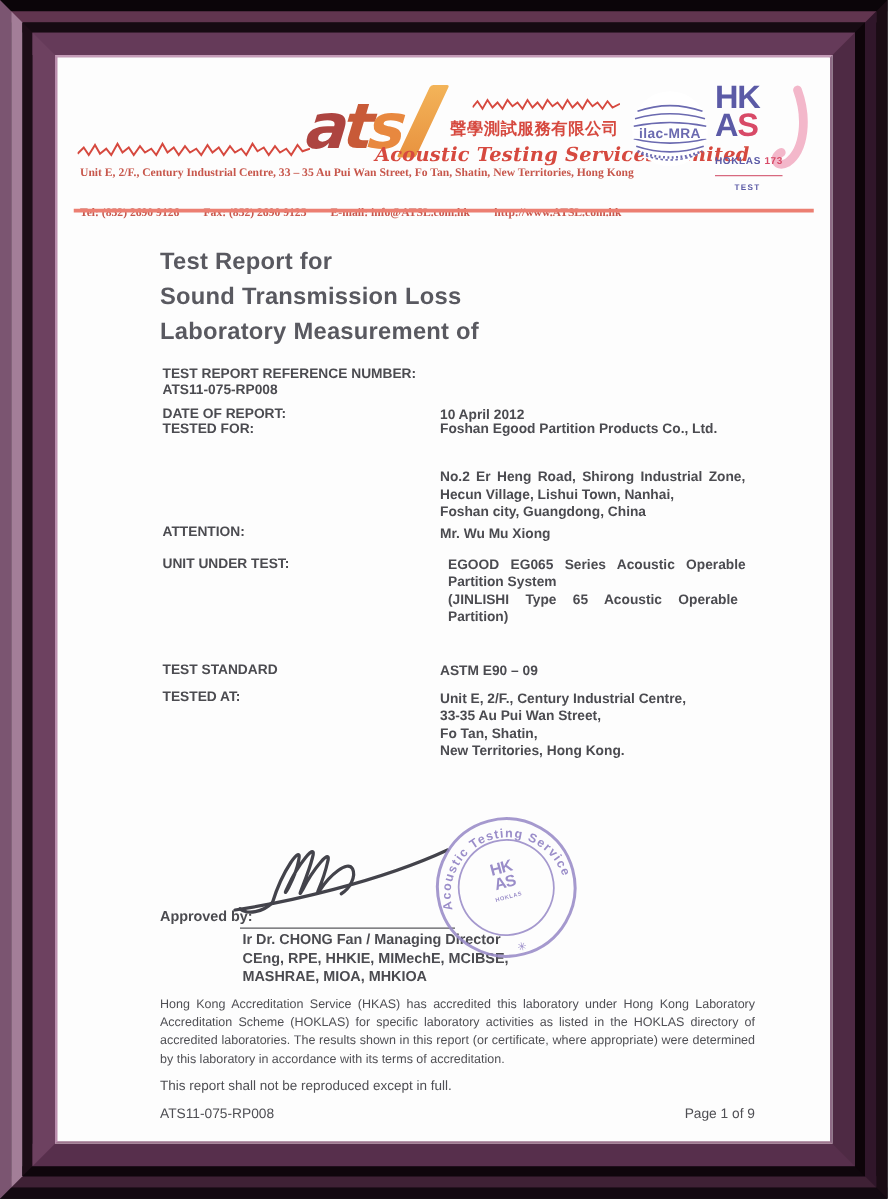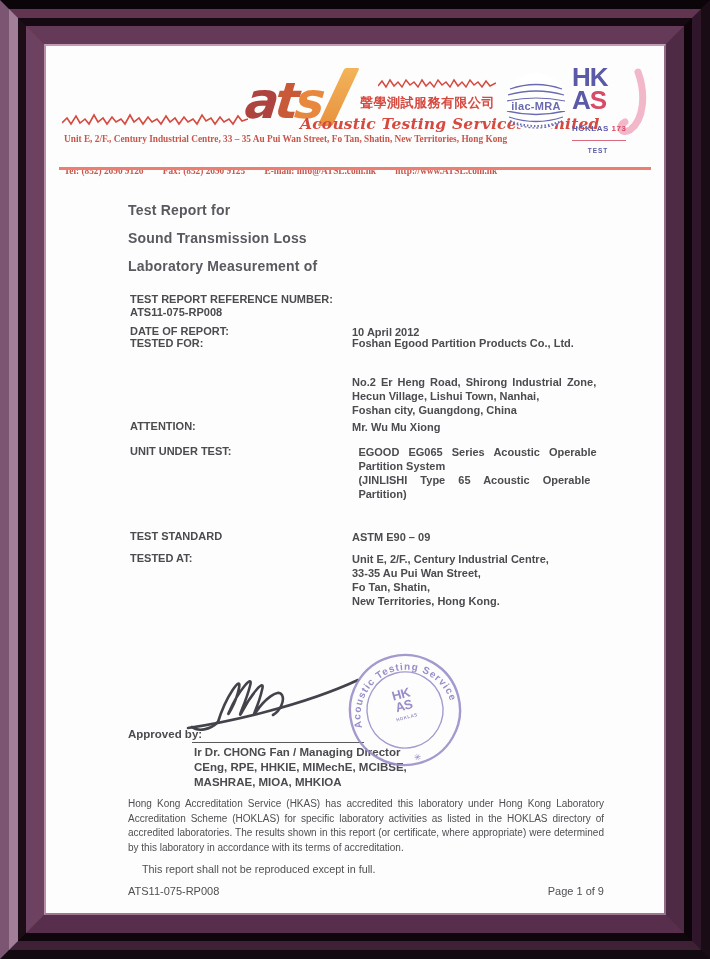--- a/index.html
+++ b/index.html
@@ -32,21 +32,21 @@
   .rule{position:absolute;left:13px;right:13px;top:121px;height:3px;background:#ec7f72;}
   .ilac-txt{font-weight:700;font-size:11px;fill:#6b6ab0;letter-spacing:0.3px;}
   .hkas{width:84px;line-height:20px;font-weight:800;color:#5b5aa6;position:relative;}
   .hkas .big{font-size:26px;letter-spacing:-1px;line-height:23px;}
   .hkas .s-red{color:#d84a67;}
   .hoklas-line{font-size:8px;letter-spacing:0.5px;border-bottom:1.5px solid #d8697f;
         padding-bottom:1px;margin-top:7px;display:inline-block;}
   .hoklas-num{color:#d84a67;}
   .hoklas-test{font-size:6.5px;letter-spacing:1px;text-align:center;width:52px;}
   
-  .title{font-size:14px;font-weight:700;color:#595960;line-height:28px;letter-spacing:0.2px;}
+  .title{font-size:19px;font-weight:700;color:#595960;line-height:28px;letter-spacing:0.2px;}
   .fields{width:476px;}
   .frow{position:absolute;left:0;width:476px;display:flex;}
   .flabel{width:222px;font-size:11px;font-weight:700;color:#4b4b50;}
   .fvalue{width:254px;font-size:11px;font-weight:700;color:#4b4b50;line-height:14px;}
   .stretch1{word-spacing:6px;} .stretch2{word-spacing:10px;} .stretch3{word-spacing:2px;}
   
   .appr-label{font-size:11.5px;font-weight:600;color:#4b4b50;}
   .sig-line{position:absolute;left:64px;top:90px;width:172px;border-bottom:1.5px solid #5a5a5e;}
   .names{font-size:11.5px;font-weight:600;color:#4b4b50;line-height:15px;}
   .stamp{position:absolute;left:217px;top:-2px;width:120px;height:120px;
@@ -218,21 +218,21 @@
           <div class="stamp-center">
             <div>HK</div>
             <div>AS</div>
             <div class="stamp-sub">HOKLAS</div>
           </div>
           <div class="stamp-star">✳</div>
         </div>
       </div>
 
       <div class="abs accred" style="left:82px;top:751px;">Hong Kong Accreditation Service (HKAS) has accredited this laboratory under Hong Kong Laboratory Accreditation Scheme (HOKLAS) for specific laboratory activities as listed in the HOKLAS directory of accredited laboratories. The results shown in this report (or certificate, where appropriate) were determined by this laboratory in accordance with its terms of accreditation.</div>
-      <div class="abs note" style="left:96px;top:817px;">This report shall not be reproduced except in full.</div>
+      <div class="abs note" style="left:82px;top:817px;">This report shall not be reproduced except in full.</div>
       <div class="abs footrow" style="left:82px;top:839px;">
         <span>ATS11-075-RP008</span>
         <span>Page 1 of 9</span>
       </div>
 
     </div>
   </div>
           </div>
         </div>
       </div>

